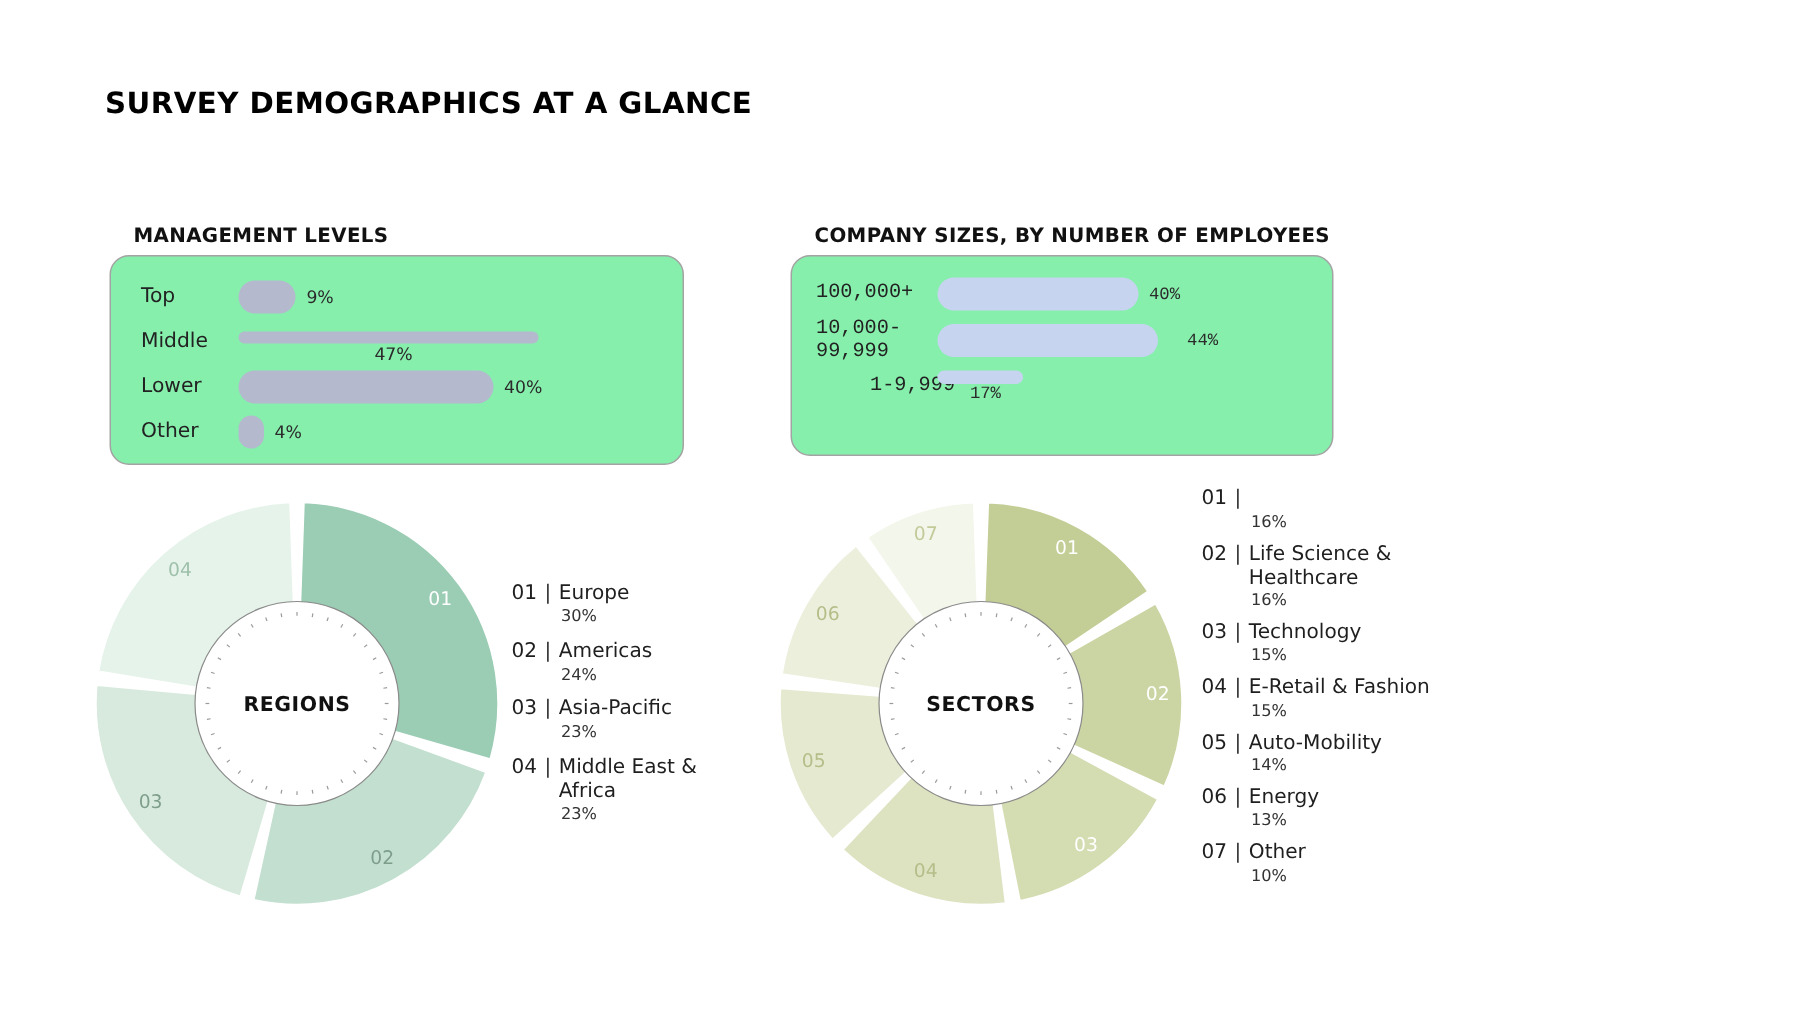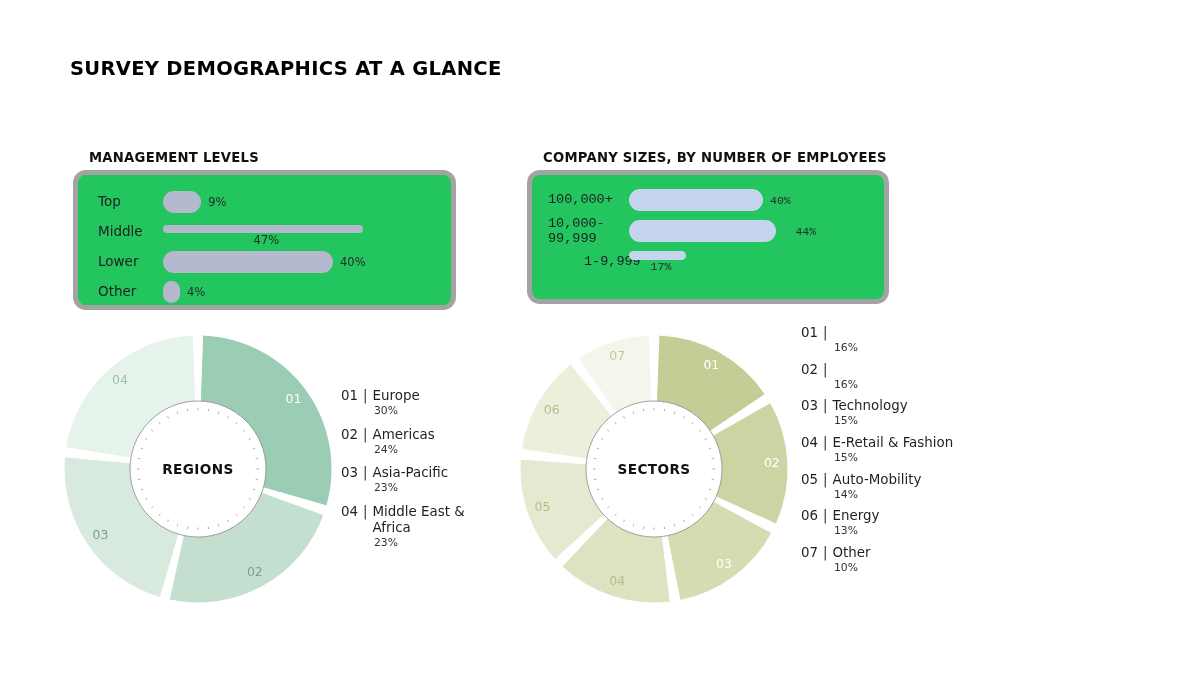--- a/index.html
+++ b/index.html
@@ -34,23 +34,23 @@
     font-weight: 800;
     letter-spacing: 0.25px;
     color: #111111;
   }
   #heading-management { left: 89px; top: 150px; }
   #heading-company    { left: 543px; top: 150px; }
 
   
   .bar-card {
     position: absolute;
-    border: 5px solid #a3a3a3;
+    border: 1px solid #a3a3a3;
     border-radius: 13px;
-    background: #22c55e;
+    background: #86efac;
     box-sizing: border-box;
   }
   #card-management { left: 73px; top: 170px; width: 383px; height: 140px; }
   #card-company    { left: 527px; top: 170px; width: 362px; height: 134px; font-family: Liberation Mono, monospace; }
 
   .bar-rows { position: absolute; left: 0; top: 0; width: 100%; height: 100%; }
 
   .bar-row {
     position: absolute;
     display: flex;
@@ -353,20 +353,21 @@
       <div class="legend-head">
         <span class="legend-idx">01</span>
         <span class="legend-sep">|</span>
       </div>
       <div class="legend-pct">16%</div>
     </div>
     <div class="legend-item">
       <div class="legend-head">
         <span class="legend-idx">02</span>
         <span class="legend-sep">|</span>
+        <span class="legend-name">Life Science &amp; Healthcare</span>
       </div>
       <div class="legend-pct">16%</div>
     </div>
     <div class="legend-item">
       <div class="legend-head">
         <span class="legend-idx">03</span>
         <span class="legend-sep">|</span>
         <span class="legend-name">Technology</span>
       </div>
       <div class="legend-pct">15%</div>

